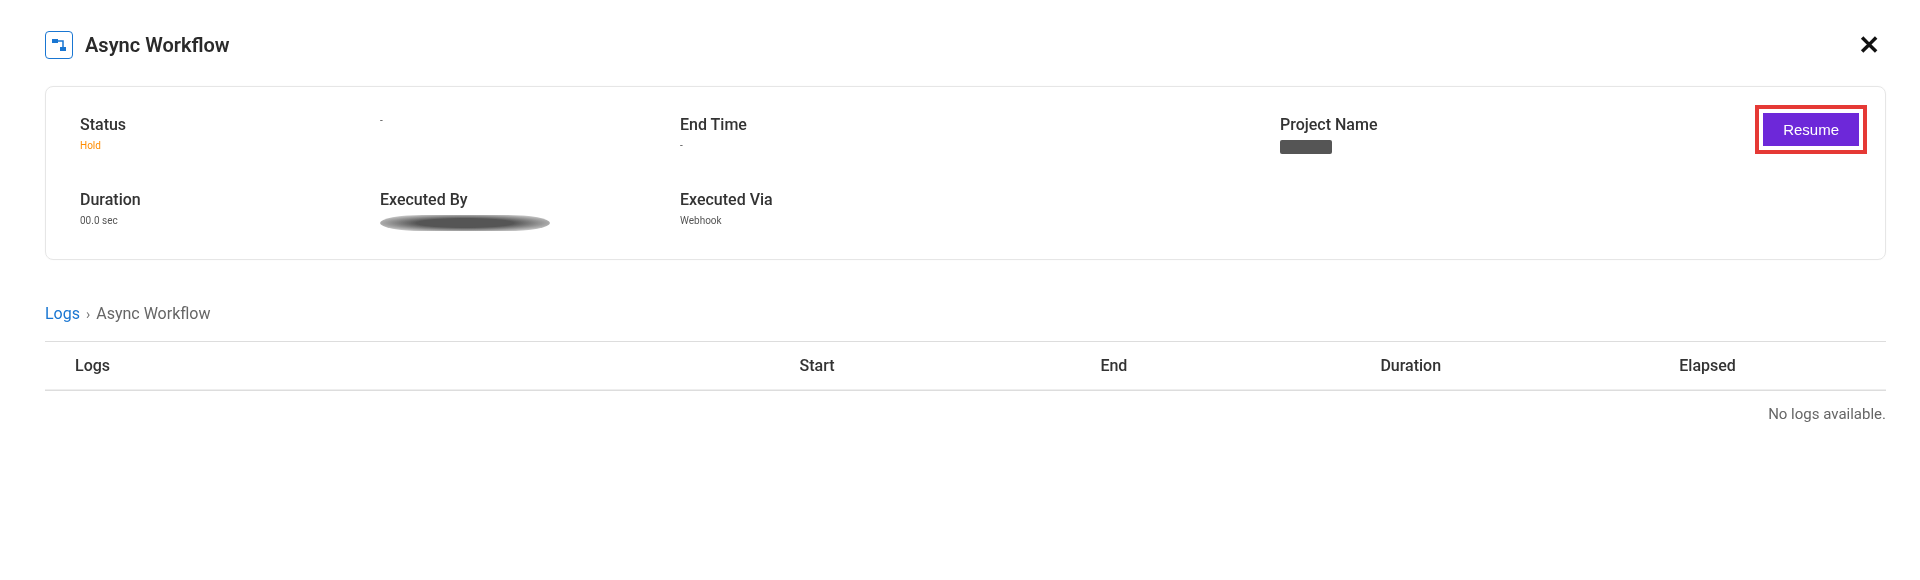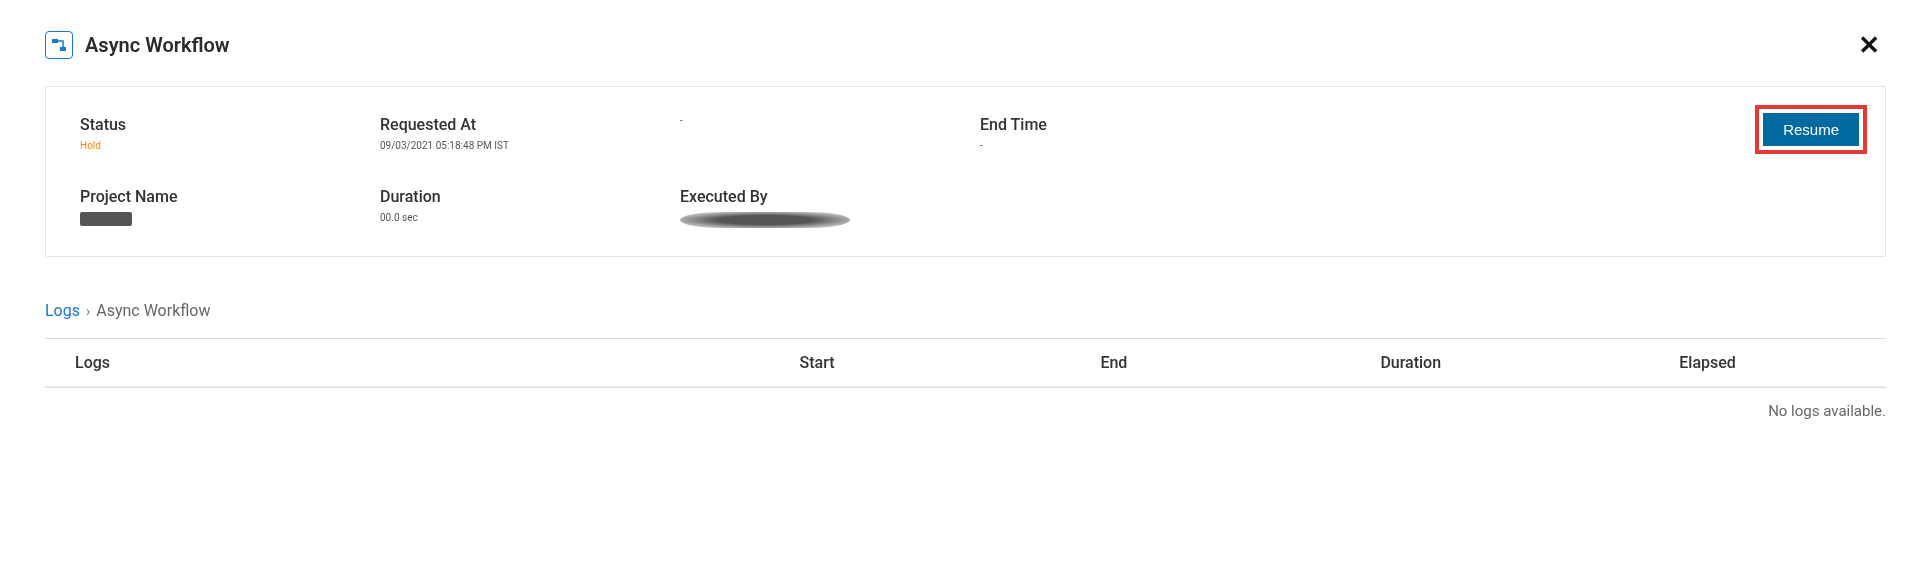--- a/index.html
+++ b/index.html
@@ -43,21 +43,21 @@
   .close-btn {
     font-size: 26px;
     font-weight: 700;
     color: #111;
     cursor: pointer;
     user-select: none;
     padding: 2px 6px;
   }
   .details-card {
     border: 1px solid #e6e6e6;
-    border-radius: 2px;
+    border-radius: 8px;
     padding: 28px 34px 28px 34px;
     box-shadow: 0 0 2px rgba(0,0,0,0.03);
     position: relative;
   }
   .details-grid {
     display: grid;
     grid-template-columns: 300px 300px 300px 300px 1fr;
     row-gap: 36px;
   }
   .field-label {
@@ -87,21 +87,21 @@
     margin-top: 2px;
   }
   .resume-wrap {
     position: absolute;
     top: 18px;
     right: 18px;
     border: 4px solid #e53935;
     padding: 4px;
   }
   .resume-btn {
-    background: #0369a1;
+    background: #6d28d9;
     color: #fff;
     border: none;
     padding: 8px 20px;
     font-size: 15px;
     cursor: pointer;
   }
   .breadcrumb {
     margin-top: 44px;
     margin-bottom: 18px;
     font-size: 16px;
@@ -153,24 +153,20 @@
   </div>
 
   <div class="details-card">
     <div class="details-grid">
 
       <div>
         <div class="field-label">Status</div>
         <div class="field-value hold">Hold</div>
       </div>
       <div>
-        <div class="field-label">Requested At</div>
-        <div class="field-value">09/03/2021 05:18:48 PM IST</div>
-      </div>
-      <div>
         <div class="field-value">-</div>
       </div>
       <div>
         <div class="field-label">End Time</div>
         <div class="field-value">-</div>
       </div>
       <div></div>
 
       <div>
         <div class="field-label">Project Name</div>
@@ -180,20 +176,24 @@
       </div>
       <div>
         <div class="field-label">Duration</div>
         <div class="field-value">00.0 sec</div>
       </div>
       <div>
         <div class="field-label">Executed By</div>
         <div class="field-value">
           <div class="redacted-smudge"></div>
         </div>
+      </div>
+      <div>
+        <div class="field-label">Executed Via</div>
+        <div class="field-value">Webhook</div>
       </div>
       <div></div>
     </div>
     <div class="resume-wrap">
       <button class="resume-btn">Resume</button>
     </div>
   </div>
 
   <div class="breadcrumb">
     <span class="breadcrumb-link">Logs</span>

